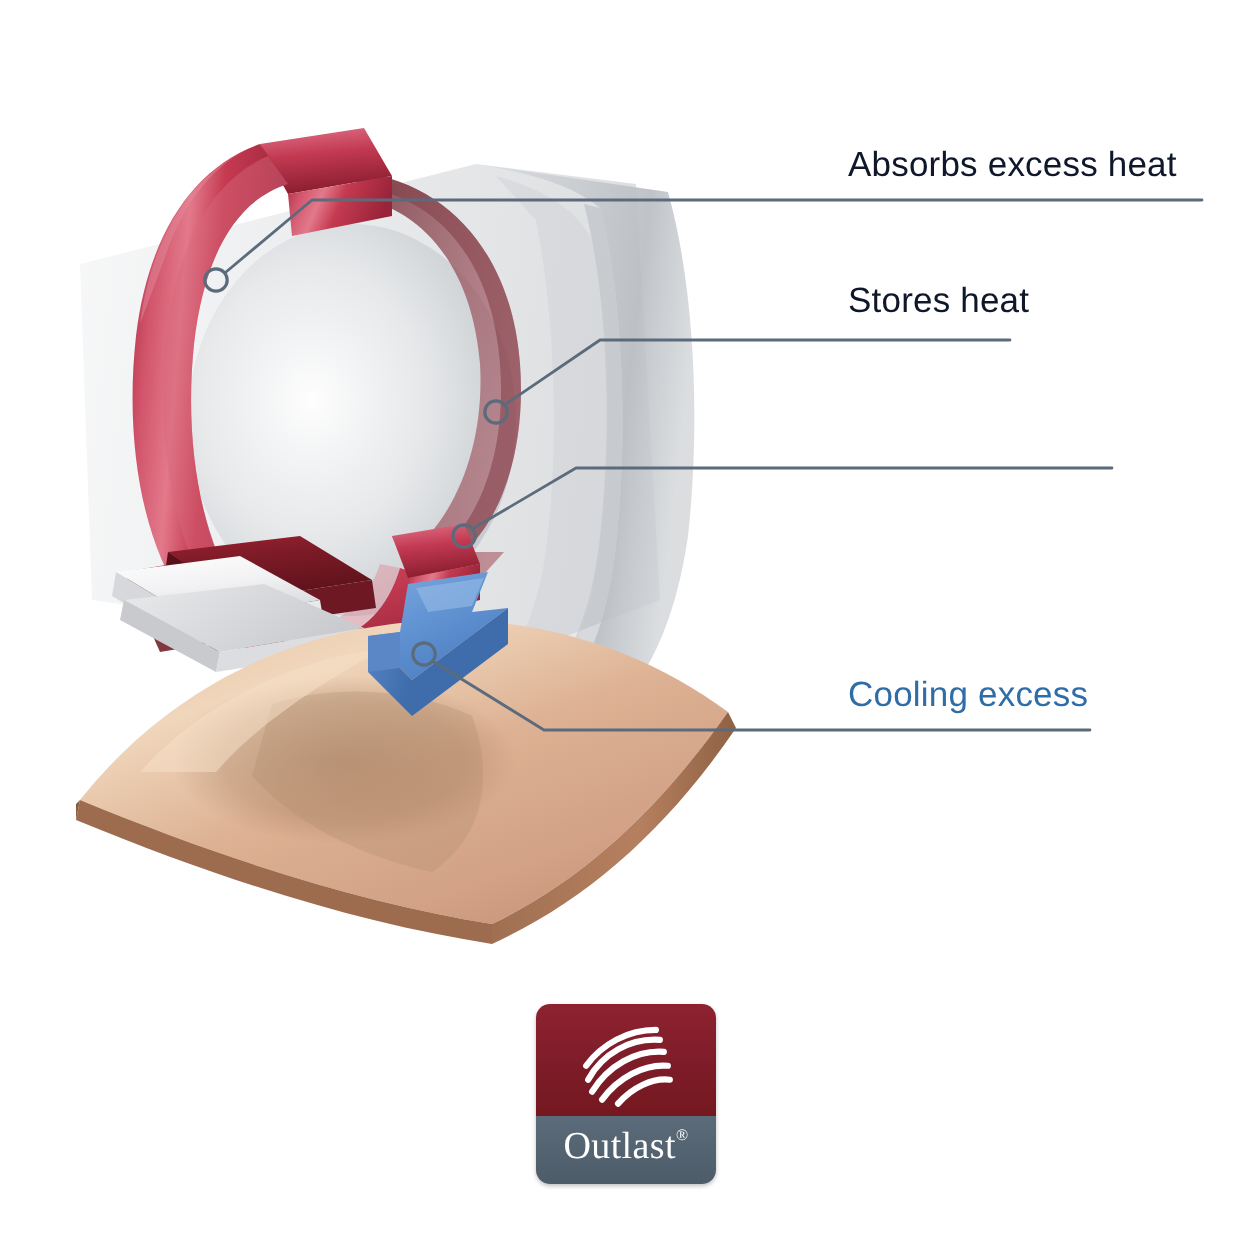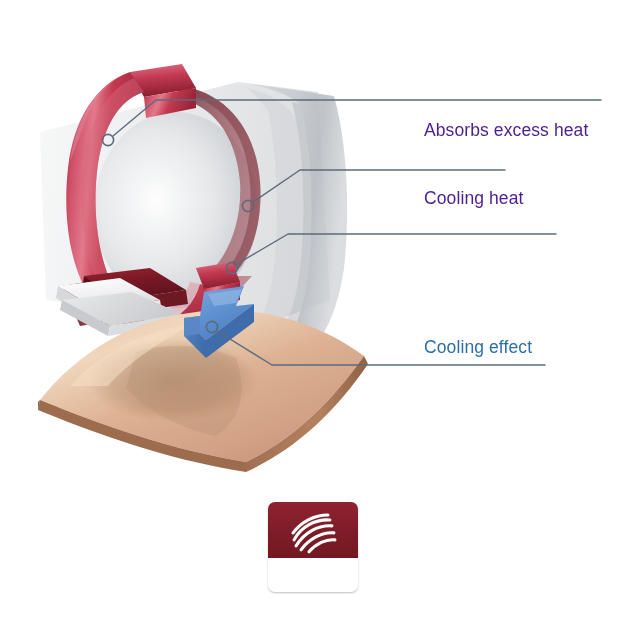--- a/index.html
+++ b/index.html
@@ -29,21 +29,21 @@
   }
   .callout-label {
     position: absolute;
     font-family: "Liberation Sans", sans-serif;
     font-size: 17.5px;
     font-weight: 400;
     letter-spacing: 0.1px;
     white-space: nowrap;
     line-height: 1;
   }
-  .callout-label.red { color: #4c1d95; margin-top: 48px; }
+  .callout-label.red { color: #0f172a; }
   .callout-label.blue { color: #2f6da9; }
 
   #label-absorbs { left: 424px; top: 74px; }
   #label-stores  { left: 424px; top: 142px; }
   #label-release { left: 424px; top: 205px; }
   #label-cooling { left: 424px; top: 339px; }
 
   
   #logo {
     position: absolute;
@@ -326,31 +326,34 @@
     <g fill="none" stroke="#5b6b7c" stroke-width="1.6">
       <circle cx="108" cy="140" r="5.6"></circle>
       <circle cx="248" cy="206" r="5.6"></circle>
       <circle cx="232" cy="268" r="5.6"></circle>
       <circle cx="212" cy="327" r="5.6"></circle>
     </g>
   </svg>
 
   <div class="callout-label red" id="label-absorbs">Absorbs excess heat</div>
 
-  <div class="callout-label red" id="label-stores">Cooling heat</div>
-
-
-  <div class="callout-label blue" id="label-cooling">Cooling effect</div>
+  <div class="callout-label red" id="label-stores">Stores heat</div>
+
+
+  <div class="callout-label blue" id="label-cooling">Cooling excess</div>
 
   <div id="logo">
     <div id="logo-top"></div>
     <svg id="logo-swoosh" viewBox="0 0 90 56">
       <g fill="none" stroke="#ffffff" stroke-width="3.1" stroke-linecap="round">
         <path d="M 26 38 C 33 25, 47 17, 62 18"></path>
         <path d="M 25 31 C 33 20, 46 13, 60 13"></path>
         <path d="M 28 44 C 36 31, 50 23, 64 24"></path>
         <path d="M 33 48 C 41 37, 54 30, 66 31"></path>
         <path d="M 41 50 C 48 42, 58 37, 67 38"></path>
       </g>
     </svg>
+    <div id="logo-bottom">
+      <span id="logo-wordmark"><span>Outlast</span><span class="reg">®</span></span>
+    </div>
   </div>
 
 </div>
 
 </body></html>

